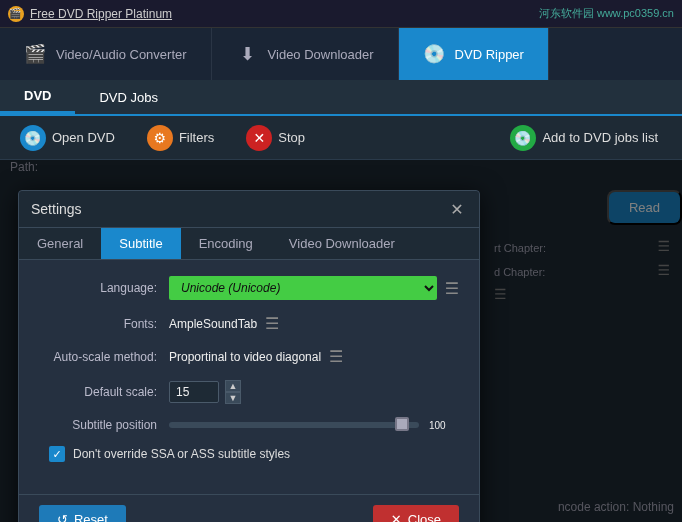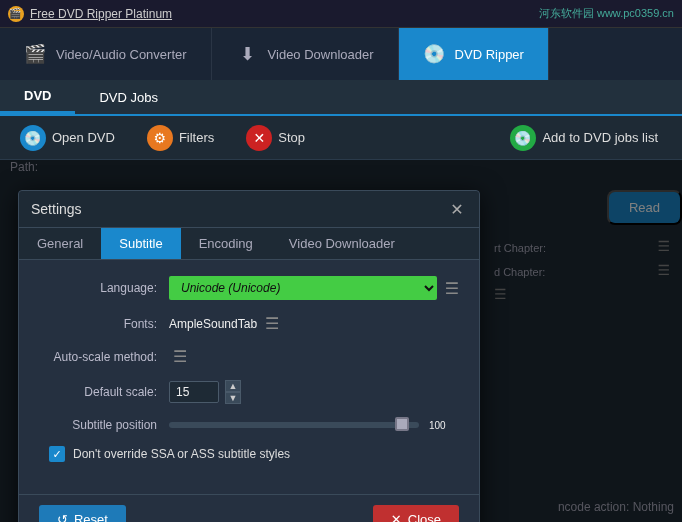--- a/index.html
+++ b/index.html
@@ -540,20 +540,21 @@
         <div class="form-label">Fonts:</div>
         <div class="form-value">
           <span>AmpleSoundTab</span>
           <span class="menu-icon">☰</span>
         </div>
       </div>
 
       <div class="form-row">
         <div class="form-label">Auto-scale method:</div>
         <div class="form-value">
+          <span>Proportinal to video diagonal</span>
           <span class="menu-icon">☰</span>
         </div>
       </div>
 
       <div class="form-row">
         <div class="form-label">Default scale:</div>
         <div class="form-value">
           <input class="default-scale-input" type="number" value="15" style="">
           <div class="spinner-btns">
             <div class="spinner-btn">▲</div>

